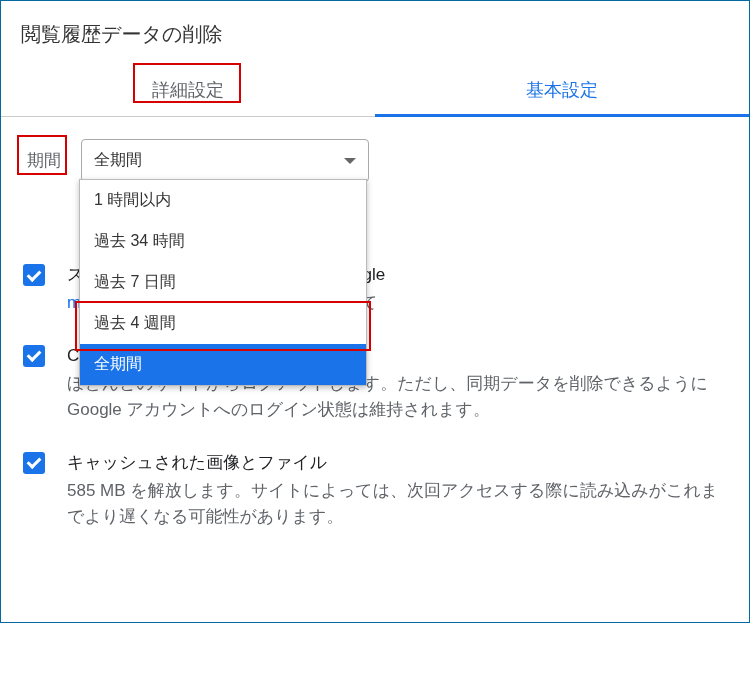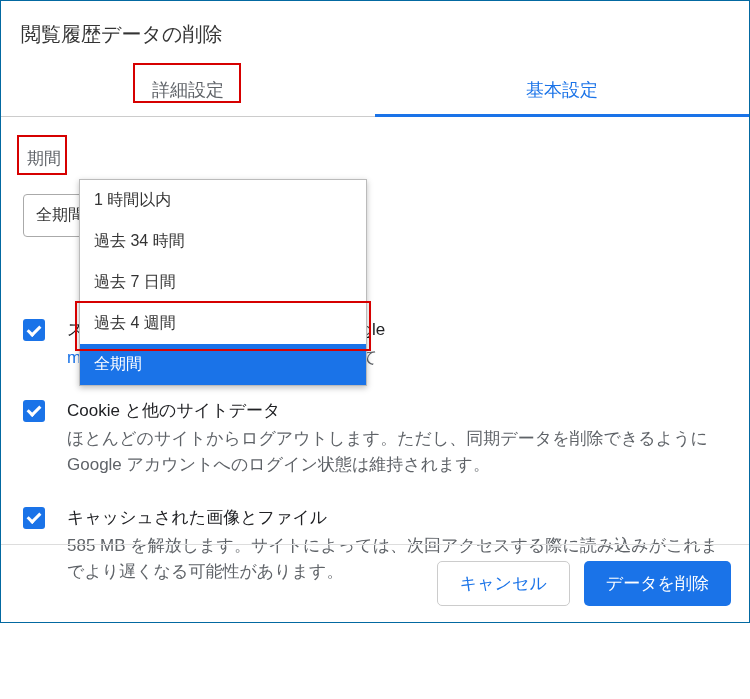--- a/index.html
+++ b/index.html
@@ -15,21 +15,21 @@
     }
     .tab {
       flex: 1; text-align: center; padding: 14px 0; color: #5f6368; font-size: 18px; position: relative; cursor: pointer;
     }
     .tab.active { color: #1a73e8; }
     .tab.active::after {
       content: ''; position: absolute; bottom: -1px; left: 0; right: 0; height: 3px; background: #1a73e8;
     }
     .redbox-tab { position: absolute; border: 2px solid #d60000; width: 108px; height: 40px; left: 132px; top: 62px; pointer-events: none; }
     .body { padding: 22px 22px 10px 22px; }
-    .period-row { display: flex; align-items: flex-start; gap: 16px; flex-direction: column; }
+    .period-row { display: flex; align-items: center; gap: 16px; }
     .period-label { color: #5f6368; font-size: 17px; padding: 8px 4px; }
     .redbox-period { position: absolute; border: 2px solid #d60000; width: 50px; height: 40px; left: 16px; top: 134px; pointer-events: none; }
     .select-box {
       position: relative; width: 288px; border: 1px solid #aaa; border-radius: 4px; padding: 10px 12px; font-size: 16px; color: #333; background: #fff;
       display: flex; justify-content: space-between; align-items: center; cursor: pointer;
     }
     .caret {
       width: 0; height: 0; border-left: 6px solid transparent; border-right: 6px solid transparent; border-top: 6px solid #666;
     }
     .dropdown {
@@ -107,17 +107,13 @@
 
   <div class="dropdown">
     <div class="dropdown-item">1 時間以内</div>
     <div class="dropdown-item">過去 34 時間</div>
     <div class="dropdown-item">過去 7 日間</div>
     <div class="dropdown-item">過去 4 週間</div>
     <div class="dropdown-item highlight">全期間</div>
   </div>
   <div class="redbox-dd"></div>
 
-  <div class="footer">
-    <button class="btn cancel">キャンセル</button>
-    <button class="btn primary">データを削除</button>
-  </div>
 </div>
 
 </body></html>

